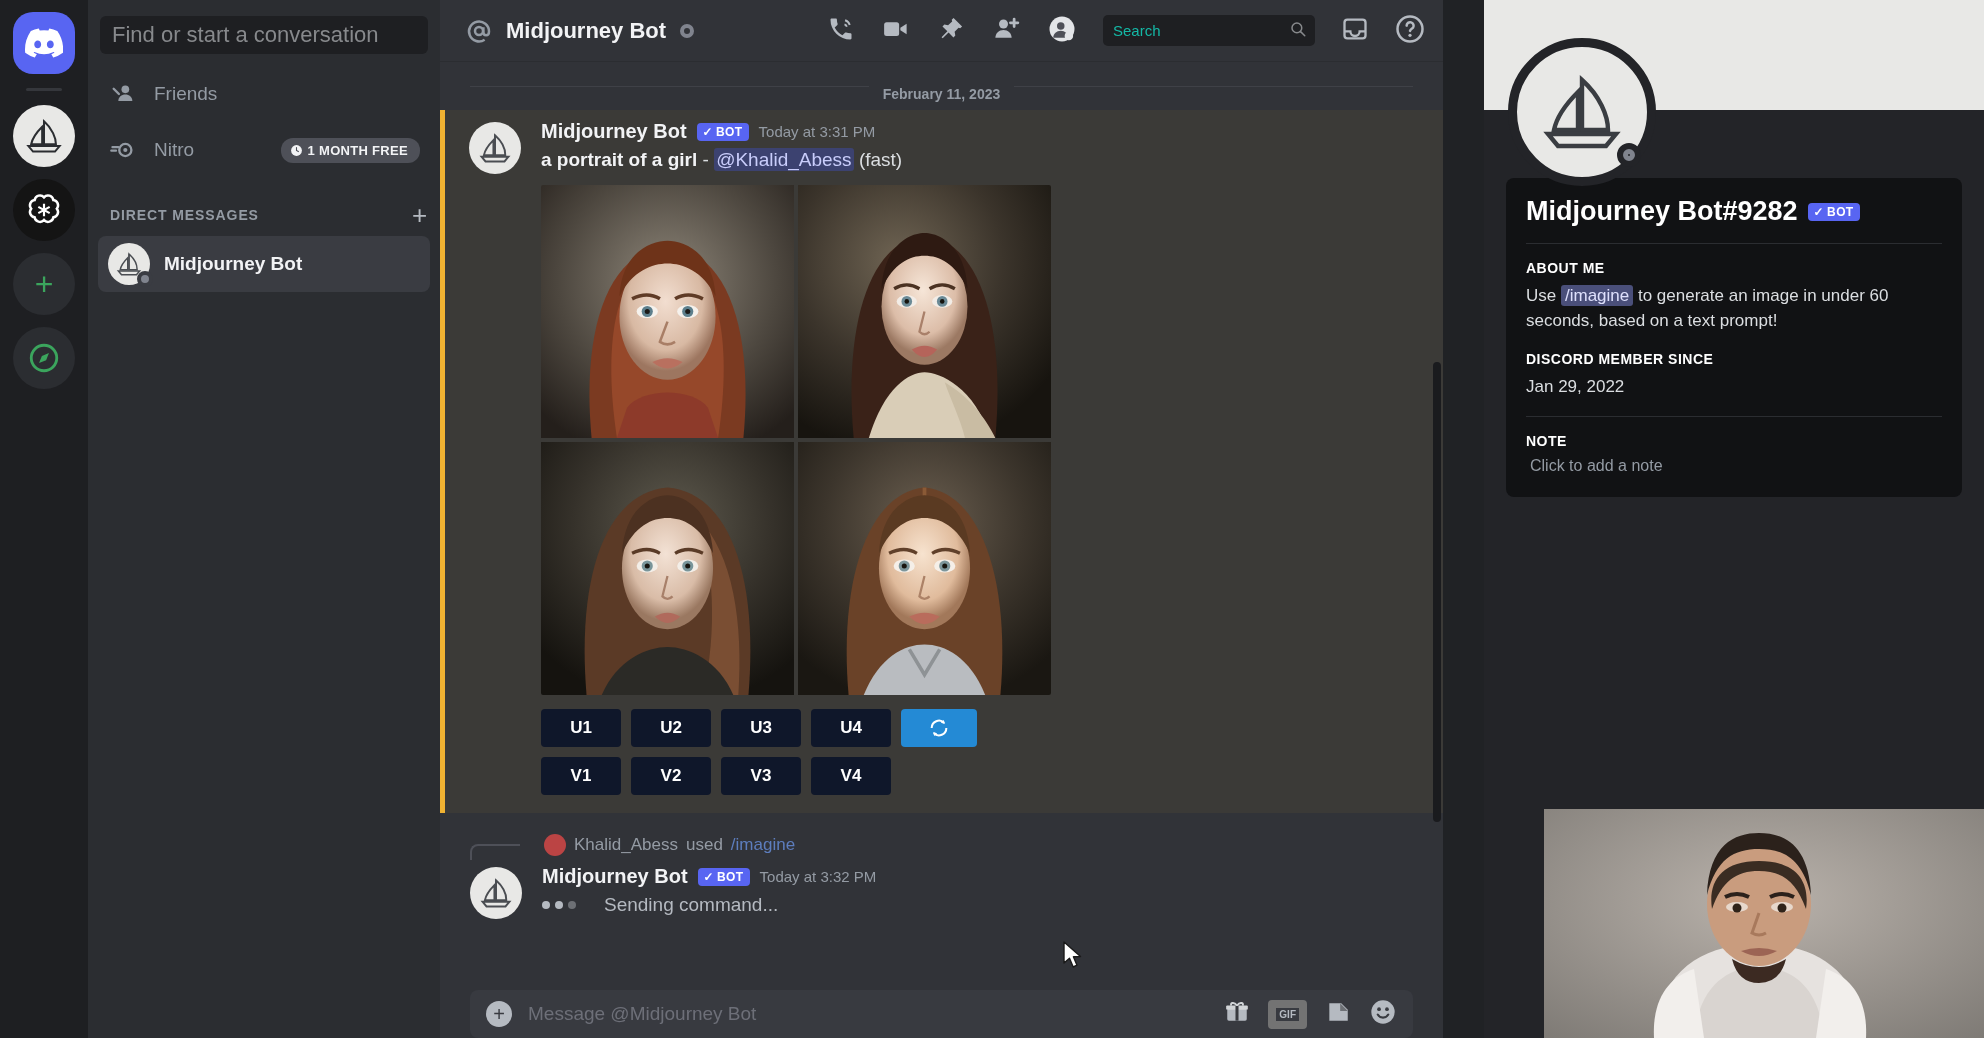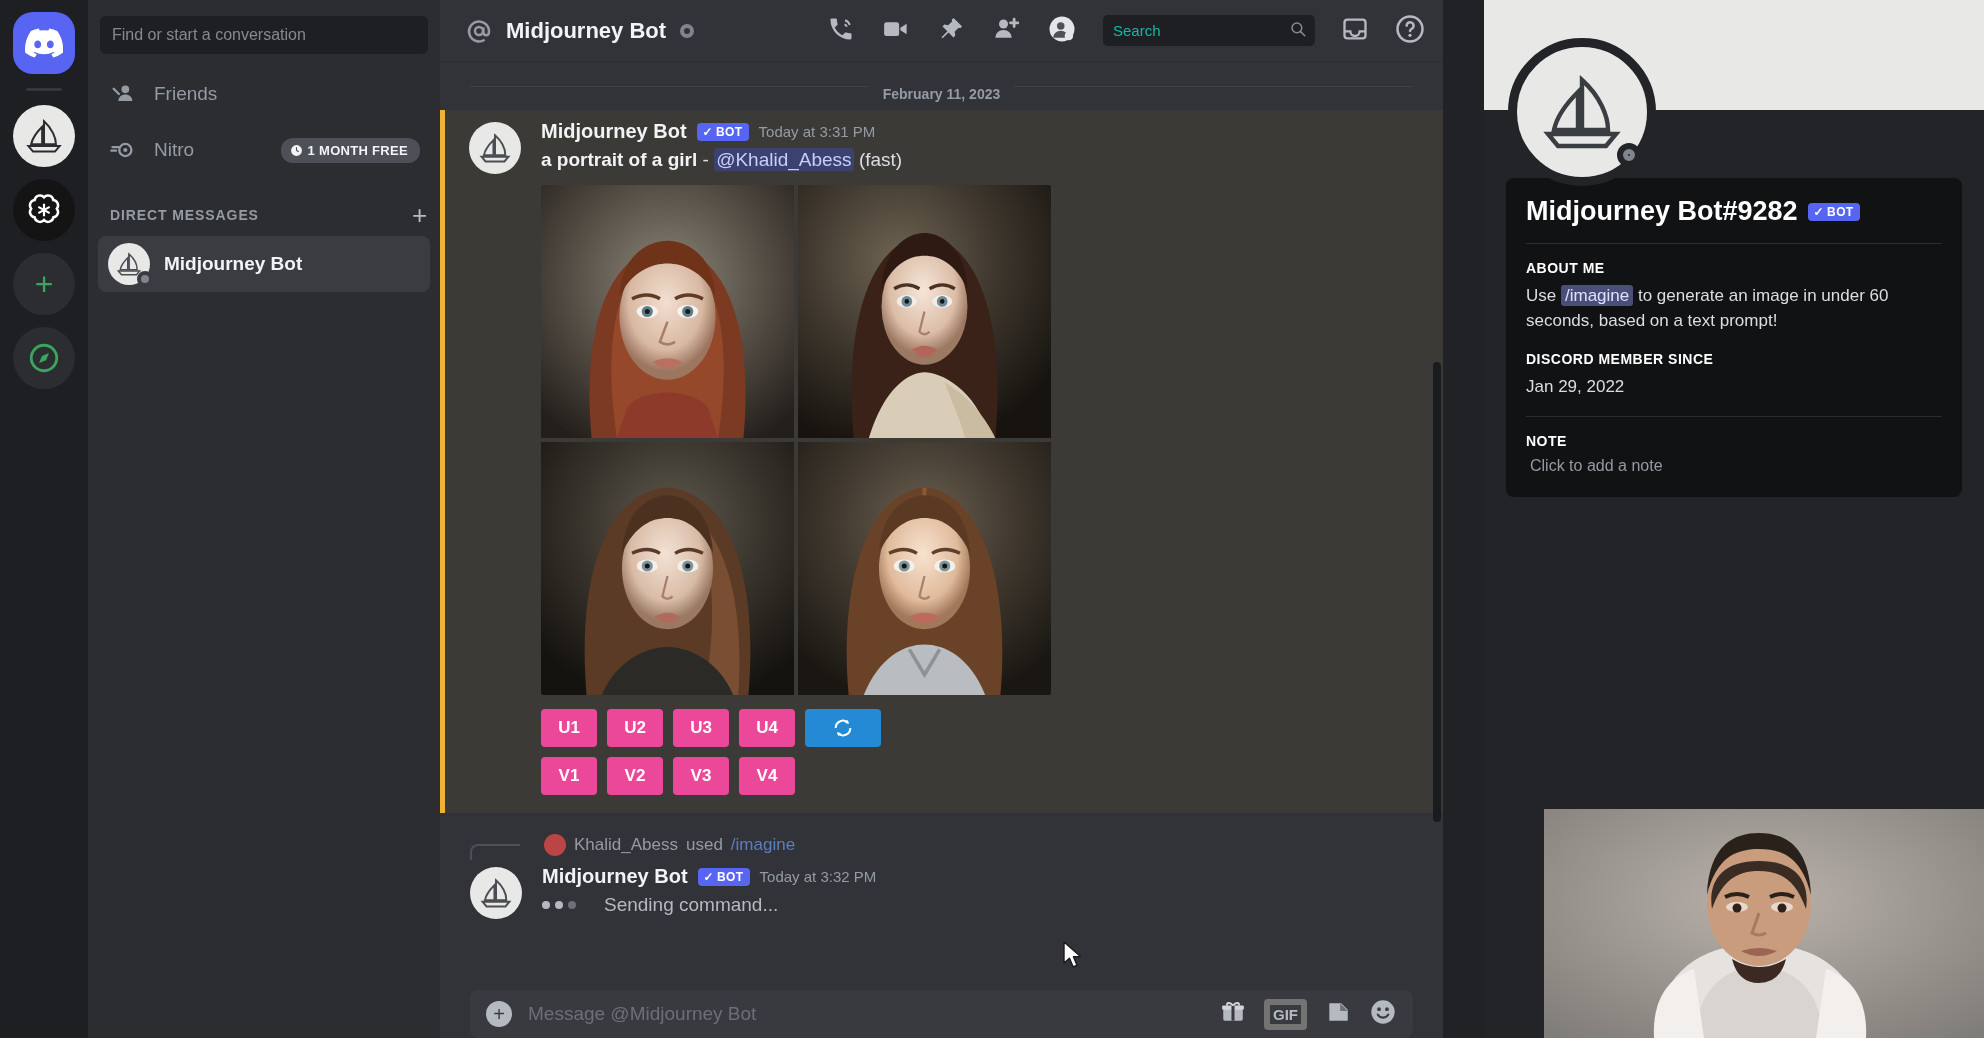--- a/index.html
+++ b/index.html
@@ -43,21 +43,21 @@
   .srv.add, .srv.explore { background: #2b2d31; border-radius: 50%; }
   .srv.add .plus { color: #3ba55d; font-size: 32px; line-height: 1; font-weight: 300; }
   .rail-sep { width: 36px; height: 3px; background: #35373c; border-radius: 2px; margin: 2px 0 14px; }
 
   
   .sidebar { width: 352px; flex: 0 0 352px; background: #2b2d31; display: flex; flex-direction: column; }
   .dm-search-wrap { padding: 16px 12px 10px 12px; }
   .dm-search {
     background: #1e1f22; border-radius: 6px; height: 38px;
     display: flex; align-items: center; padding: 0 12px;
-    color: #87898c; font-size: 16px;
+    color: #87898c; font-size: 22px;
   }
   .sb-nav { padding: 4px 10px 0 10px; }
   .sb-row {
     height: 52px; border-radius: 6px; display: flex; align-items: center;
     padding: 0 10px; color: #80848e; gap: 16px; margin-bottom: 4px;
   }
   .sb-row .lbl { font-size: 19px; color: #949ba4; }
   .sb-icon { width: 30px; height: 30px; display: flex; align-items: center; justify-content: center; }
   .nitro-badge {
     margin-left: auto; background: #4e5058; color: #f2f3f5;
@@ -131,21 +131,21 @@
   .msg-text { color: #dbdee1; font-size: 19px; margin-top: 6px; }
   .msg-text b { color: #f2f3f5; }
   .mention { background: #3c4270; color: #c9cdfb; border-radius: 3px; padding: 1px 2px; }
 
   .grid-wrap { margin-top: 14px; width: 510px; }
   .img-grid { width: 510px; height: 510px; display: grid; grid-template-columns: 1fr 1fr; grid-template-rows: 1fr 1fr; gap: 4px; border-radius: 2px; overflow: hidden; }
   .tile { position: relative; overflow: hidden; }
   .btn-rows { margin-top: 14px; display: flex; flex-direction: column; gap: 10px; }
   .btn-row { display: flex; gap: 10px; }
   .mj-btn {
-    width: 56px; height: 38px; background: #ec4899; border-radius: 4px;
+    width: 80px; height: 38px; background: #0f172a; border-radius: 4px;
     color: #fff; font-size: 17px; font-weight: bold;
     display: flex; align-items: center; justify-content: center;
   }
   .mj-btn.primary { background: #248ad5; width: 76px; }
 
   
   .reply-block { padding: 18px 30px 0 30px; }
   .reply-line { display: flex; align-items: center; gap: 10px; padding-left: 28px; position: relative; height: 28px; }
   .reply-curve {
     position: absolute; left: 0; top: 13px; width: 50px; height: 16px;
@@ -168,21 +168,21 @@
     background: #383a40; border-radius: 8px; height: 48px; display: flex;
     align-items: center; padding: 0 16px; gap: 16px; color: #6d6f78;
   }
   .circ-plus {
     width: 26px; height: 26px; border-radius: 50%; background: #b5bac1; color: #383a40;
     display: flex; align-items: center; justify-content: center; font-size: 20px; line-height: 1;
     flex: 0 0 26px;
   }
   .input-placeholder { color: #6d6f78; font-size: 19px; }
   .input-right { margin-left: auto; display: flex; gap: 18px; align-items: center; color: #b5bac1; }
-  .gif-badge { border: 6px solid #737373; border-radius: 4px; font-size: 15px; font-weight: bold; padding: 1px 3px; color: #b5bac1; }
+  .gif-badge { border: 8px solid #737373; border-radius: 4px; font-size: 10px; font-weight: bold; padding: 1px 3px; color: #b5bac1; }
 
   .scrollbar { position: absolute; right: 2px; top: 300px; width: 8px; height: 460px; background: #1a1b1e; border-radius: 4px; }
 
   
   .right { width: 500px; flex: 0 0 500px; background: #232428; display: flex; flex-direction: column; position: relative; margin-left: 41px; }
   .banner { height: 110px; background: #e8e8e6; }
   .prof-av-wrap { position: relative; height: 50px; }
   .prof-av {
     position: absolute; left: 24px; top: -72px; width: 148px; height: 148px; border-radius: 50%;
     background: #e8e8e6; border: 9px solid #232428;

